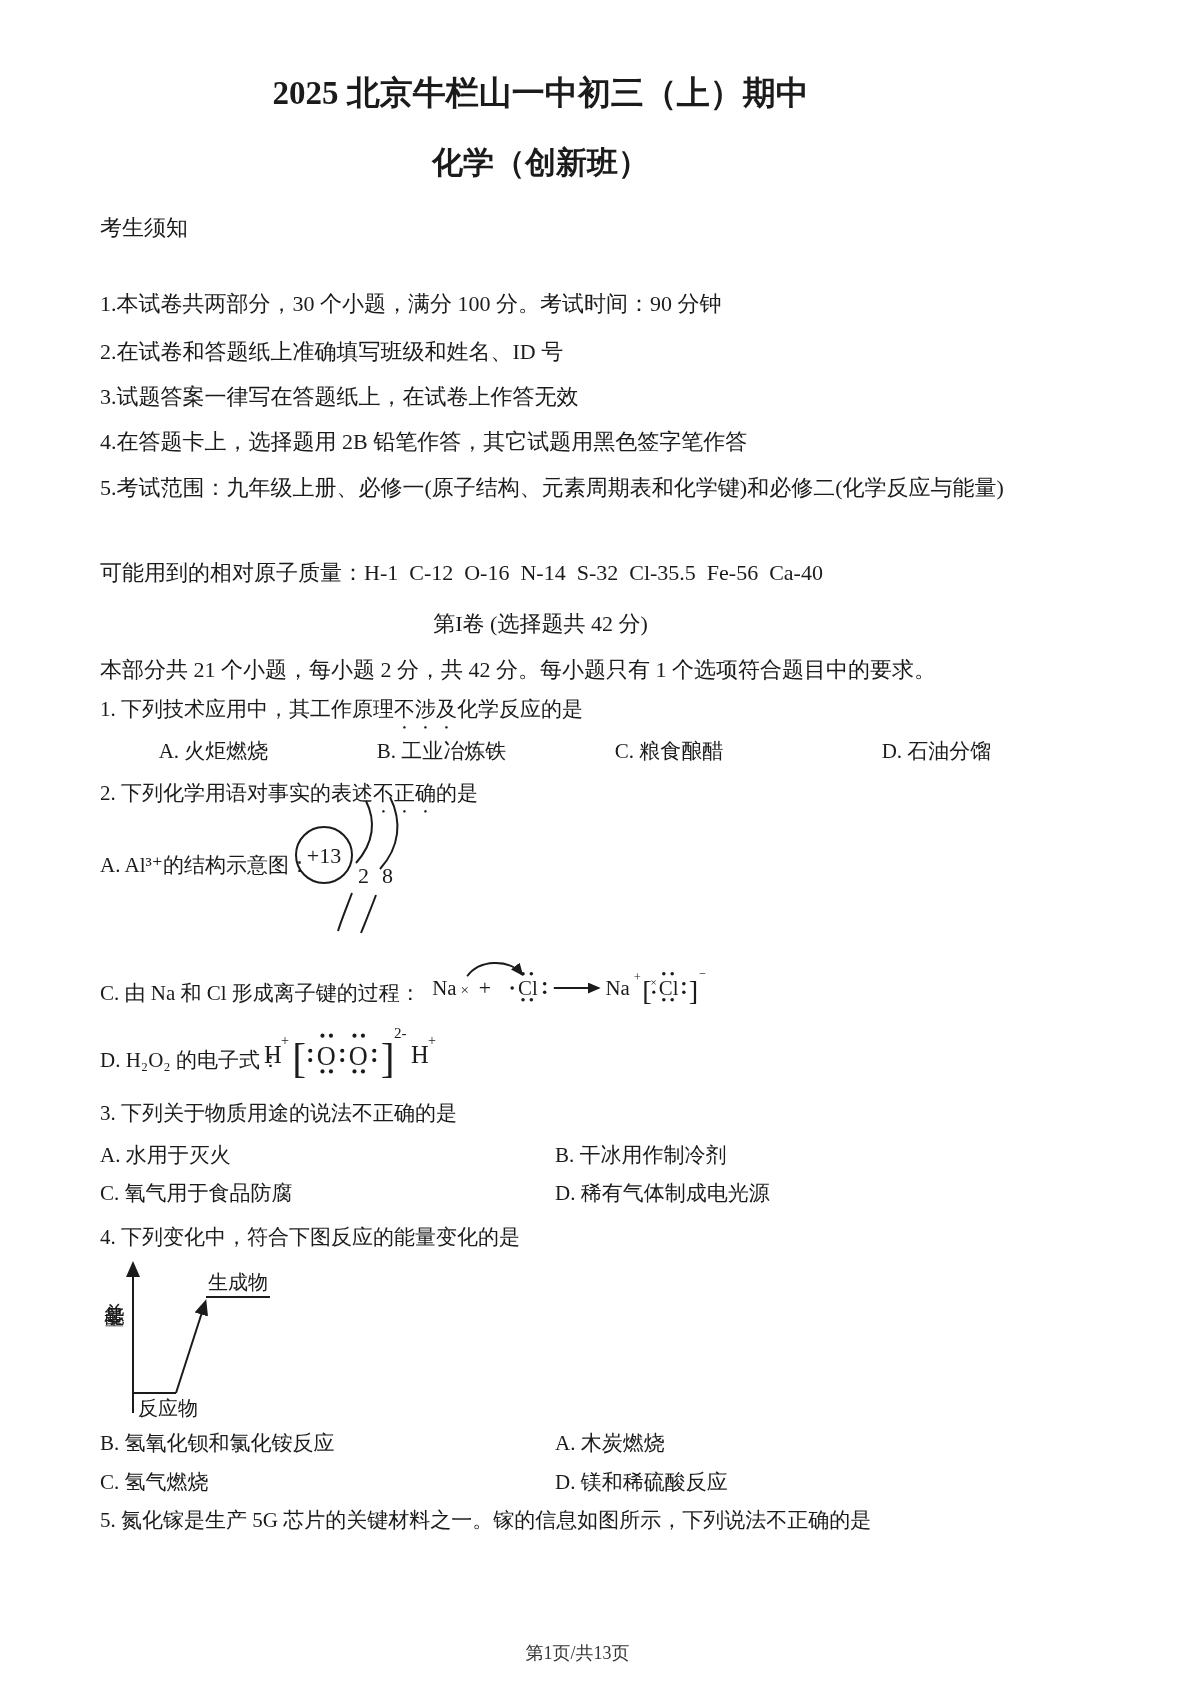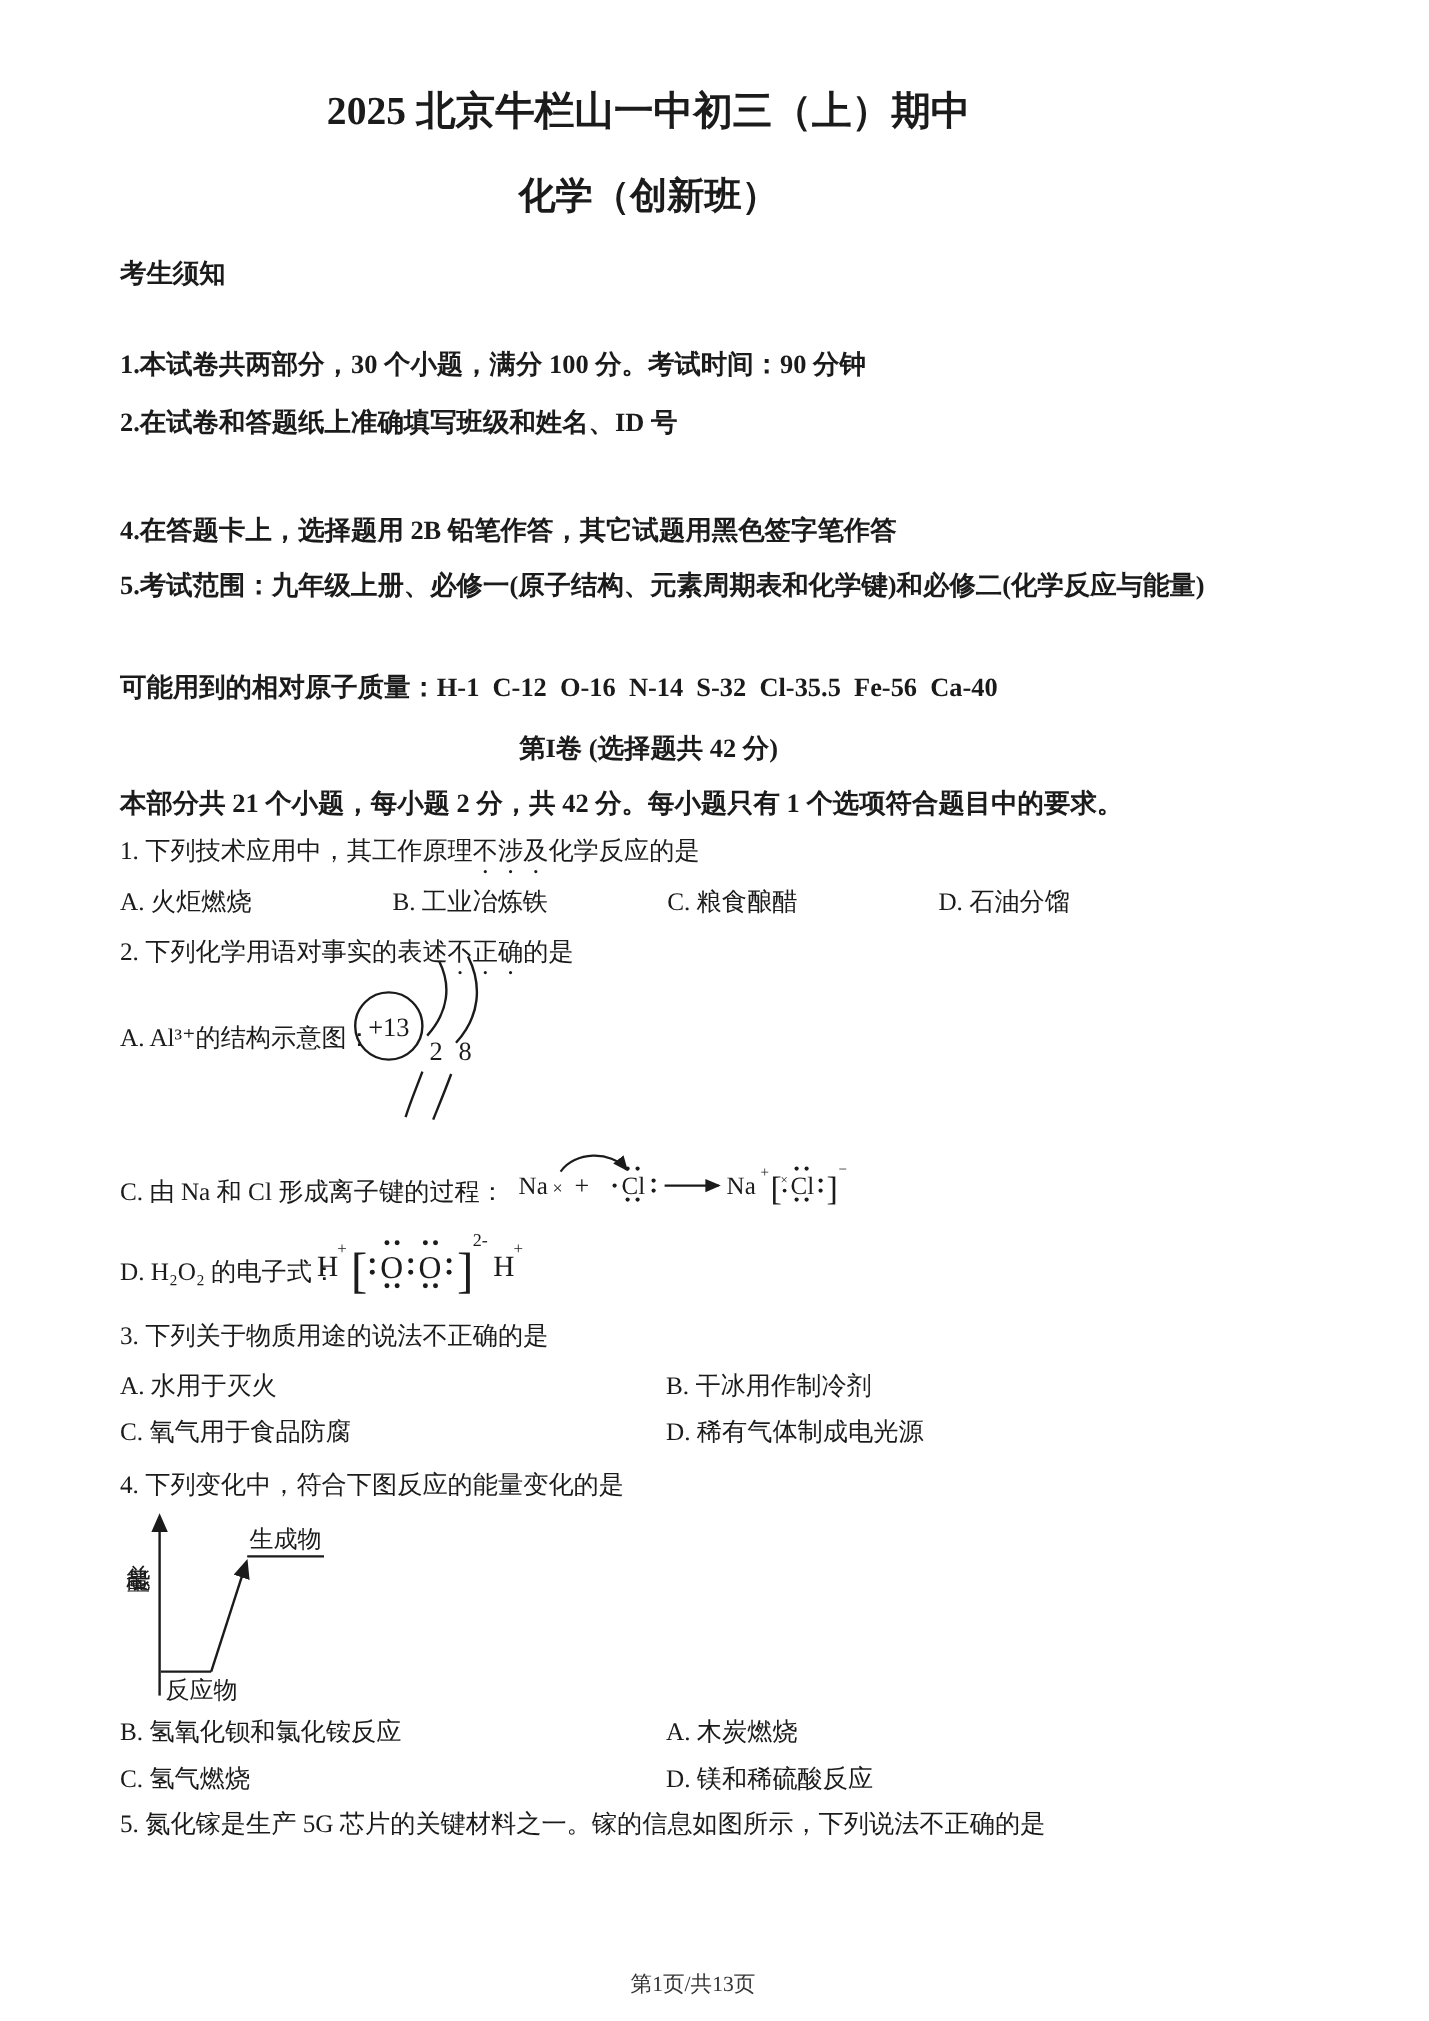--- a/index.html
+++ b/index.html
@@ -6,26 +6,26 @@
   .page{
     position:relative;
     width:1191px;height:1684px;
     background:#ffffff;
     font-family:"Liberation Serif","DejaVu Serif",serif;
     color:#1b1b1b;
     overflow:hidden;
   }
   .b{position:absolute;left:100px;font-size:21px;line-height:34px;}
   .w{width:991px;}
-  .bold{font-weight:bold;font-size:22px;line-height:43px;}
+  .bold{font-weight:normal;font-size:22px;line-height:43px;}
   .center{left:0;width:1081px;text-align:center;}
   .title{top:76px;font-size:33px;font-weight:bold;}
   .subtitle{top:146px;font-size:31px;font-weight:bold;}
   .keep-ws{white-space:pre-wrap;}
-  .opts4{display:grid;grid-template-columns:227px 229px 226px 1fr;width:991px;}
+  .opts4{display:grid;grid-template-columns:227px 229px 226px 1fr;width:991px;text-align:center;}
   .opts2{display:grid;grid-template-columns:455px 1fr;width:991px;}
   .emph{
     -webkit-text-emphasis:dot;text-emphasis:dot;
     -webkit-text-emphasis-position:under right;text-emphasis-position:under right;
   }
   .footer{top:1636px;font-size:18px;color:#333;margin-left:37px;}
   svg{position:absolute;overflow:visible;}
   svg text{font-family:"Liberation Serif","DejaVu Serif",serif;fill:#1b1b1b;}
   .diagram-wrap{position:absolute;left:92px;top:1253px;width:310px;height:185px;text-align:right;}
   .yaxis-label{
@@ -38,20 +38,21 @@
 <body>
 
 <div class="page">
 
   <div class="b center title">2025 北京牛栏山一中初三（上）期中</div>
   <div class="b center subtitle">化学（创新班）</div>
 
   <div class="b bold" style="top:206px">考生须知</div>
   <div class="b bold w" style="top:282px">1.本试卷共两部分，30 个小题，满分 100 分。考试时间：90 分钟</div>
   <div class="b bold w" style="top:330px">2.在试卷和答题纸上准确填写班级和姓名、ID 号</div>
+  <div class="b bold w" style="top:375px">3.试题答案一律写在答题纸上，在试卷上作答无效</div>
   <div class="b bold w" style="top:420px">4.在答题卡上，选择题用 2B 铅笔作答，其它试题用黑色签字笔作答</div>
   <div class="b bold w" style="top:466px">5.考试范围：九年级上册、必修一(原子结构、元素周期表和化学键)和必修二(化学反应与能量)</div>
   <div class="b bold w keep-ws" style="top:551px">可能用到的相对原子质量：H-1  C-12  O-16  N-14  S-32  Cl-35.5  Fe-56  Ca-40</div>
 
   <div class="b center bold" style="top:602px">第I卷 (选择题共 42 分)</div>
   <div class="b bold w" style="top:648px">本部分共 21 个小题，每小题 2 分，共 42 分。每小题只有 1 个选项符合题目中的要求。</div>
 
   <div class="b w" style="top:692px"><span>1. 下列技术应用中，其工作原理</span><span class="emph">不涉及</span><span>化学反应的是</span></div>
   <div class="b opts4" style="top:734px">
     <span>A. 火炬燃烧</span>

